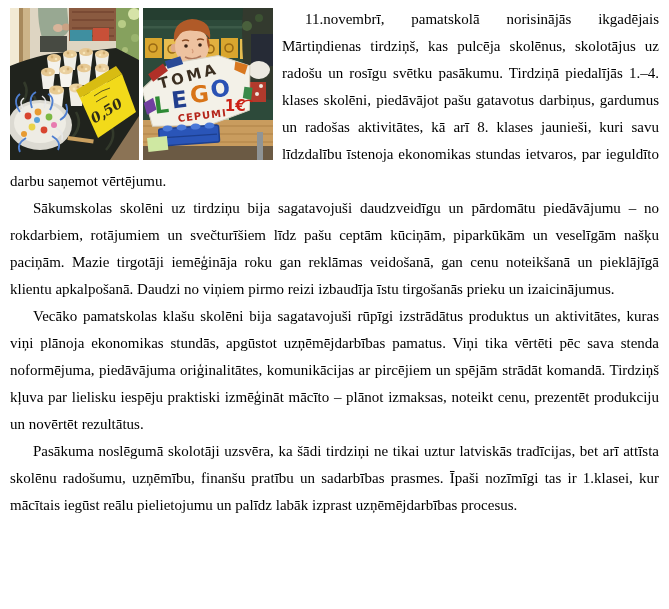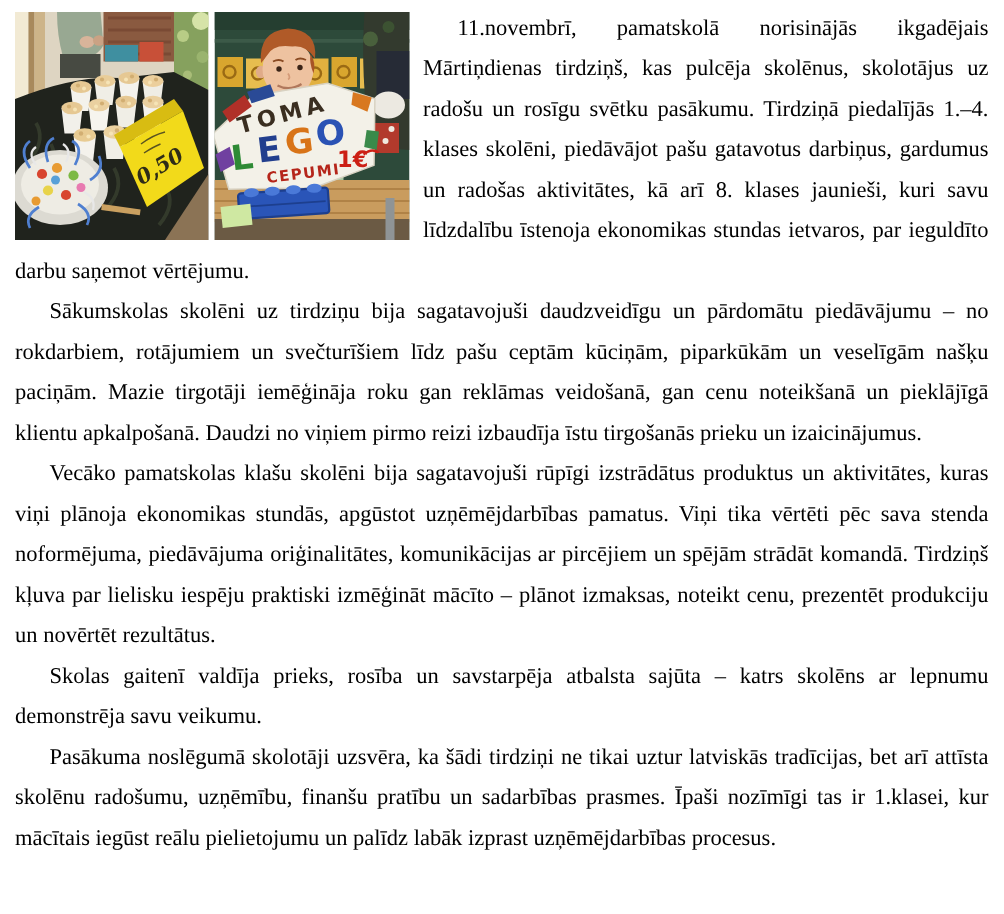--- a/index.html
+++ b/index.html
@@ -230,16 +230,15 @@
         <path d="M18 128 H74" stroke="#1d3f8e" stroke-width="1.2"></path>
       </g>
 
       <rect x="4" y="130" width="20" height="14" fill="#cfe8a2" transform="rotate(-6 4 130)"></rect>
     </svg>
   </figure>
 
   <p class="para">11.novembrī, pamatskolā norisinājās ikgadējais Mārtiņdienas tirdziņš, kas pulcēja skolēnus, skolotājus uz radošu un rosīgu svētku pasākumu. Tirdziņā piedalījās 1.–4. klases skolēni, piedāvājot pašu gatavotus darbiņus, gardumus un radošas aktivitātes, kā arī 8. klases jaunieši, kuri savu līdzdalību īstenoja ekonomikas stundas ietvaros, par ieguldīto darbu saņemot vērtējumu.</p>
   <p class="para">Sākumskolas skolēni uz tirdziņu bija sagatavojuši daudzveidīgu un pārdomātu piedāvājumu – no rokdarbiem, rotājumiem un svečturīšiem līdz pašu ceptām kūciņām, piparkūkām un veselīgām našķu paciņām. Mazie tirgotāji iemēģināja roku gan reklāmas veidošanā, gan cenu noteikšanā un pieklājīgā klientu apkalpošanā. Daudzi no viņiem pirmo reizi izbaudīja īstu tirgošanās prieku un izaicinājumus.</p>
   <p class="para">Vecāko pamatskolas klašu skolēni bija sagatavojuši rūpīgi izstrādātus produktus un aktivitātes, kuras viņi plānoja ekonomikas stundās, apgūstot uzņēmējdarbības pamatus. Viņi tika vērtēti pēc sava stenda noformējuma, piedāvājuma oriģinalitātes, komunikācijas ar pircējiem un spējām strādāt komandā. Tirdziņš kļuva par lielisku iespēju praktiski izmēģināt mācīto – plānot izmaksas, noteikt cenu, prezentēt produkciju un novērtēt rezultātus.</p>
-  <p class="para">Skolas gaitenī valdīja prieks, rosība un savstarpēja atbalsta sajūta – katrs skolēns ar lepnumu demonstrēja savu veikumu.</p>
   <p class="para">Pasākuma noslēgumā skolotāji uzsvēra, ka šādi tirdziņi ne tikai uztur latviskās tradīcijas, bet arī attīsta skolēnu radošumu, uzņēmību, finanšu pratību un sadarbības prasmes. Īpaši nozīmīgi tas ir 1.klasei, kur mācītais iegūst reālu pielietojumu un palīdz labāk izprast uzņēmējdarbības procesus.</p>
 
 </div>
 
 </body></html>

